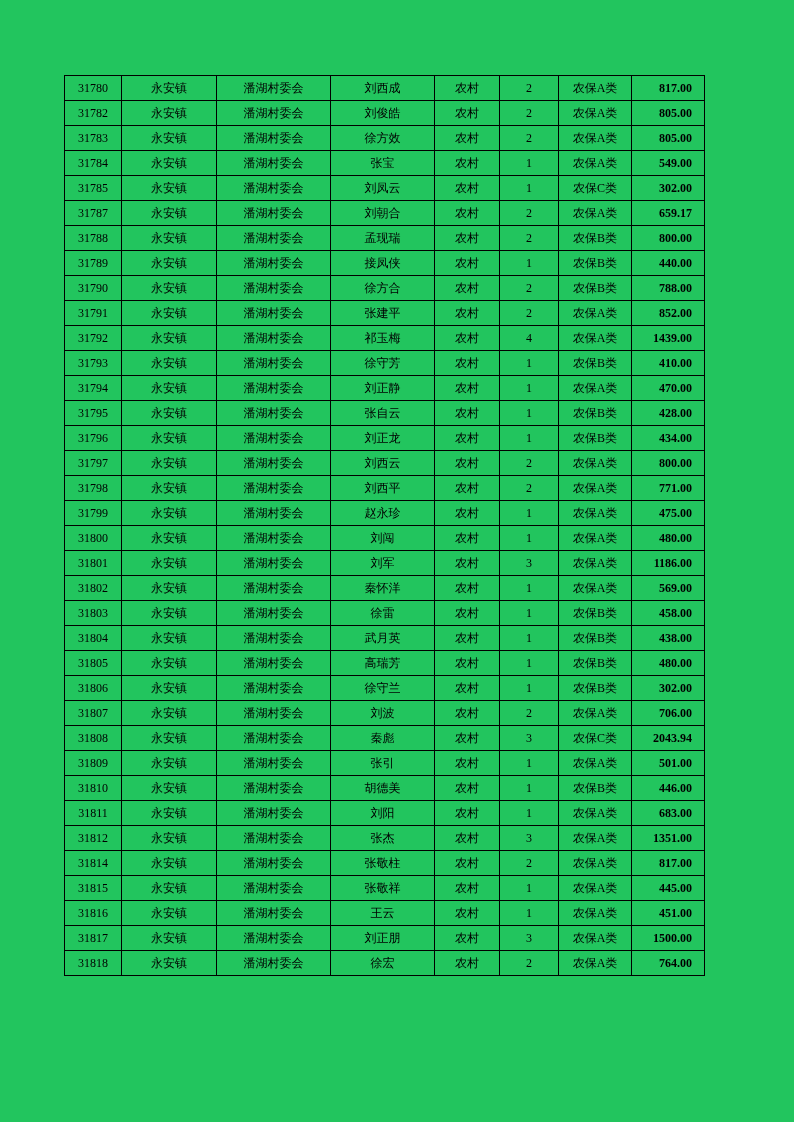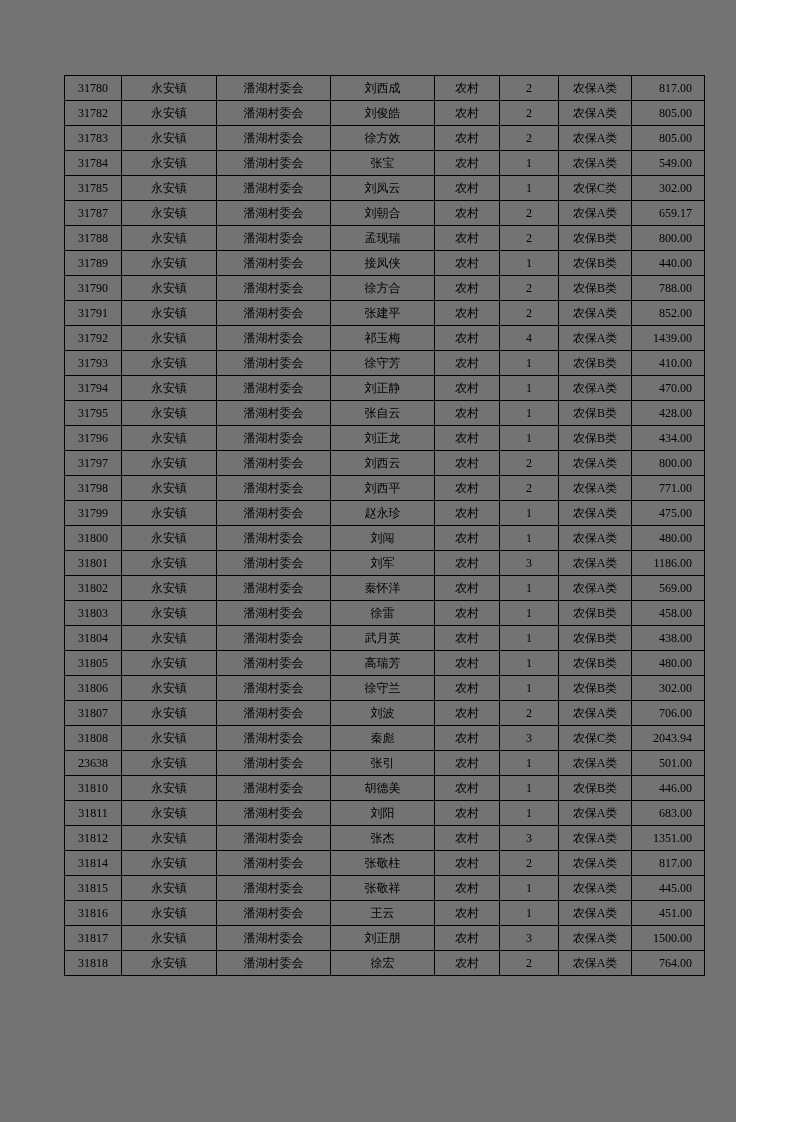--- a/index.html
+++ b/index.html
@@ -2,23 +2,23 @@
 <html><head>
 <meta charset="utf-8">
 <style>
   html, body {
     margin: 0;
     padding: 0;
     background: #ffffff;
   }
   .page {
     position: relative;
-    width: 736px;
+    width: 794px;
     height: 1122px;
-    background: #737373;
+    background: #22c55e;
     overflow: hidden;
     font-family: "Liberation Serif", "DejaVu Serif", serif;
   }
   table.roster {
     position: absolute;
     top: 75px;
     left: 64px;
     width: 640px;
     border-collapse: collapse;
     table-layout: fixed;
@@ -30,20 +30,21 @@
     color: #000000;
     text-align: center;
     vertical-align: middle;
     padding: 0 2px;
     overflow: hidden;
     white-space: nowrap;
   }
   table.roster td.amount {
     text-align: right;
     padding-right: 12px;
+    font-weight: bold;
   }
   col.c-id       { width: 57px; }
   col.c-town     { width: 95px; }
   col.c-committee{ width: 114px; }
   col.c-name     { width: 104px; }
   col.c-type     { width: 65px; }
   col.c-count    { width: 59px; }
   col.c-category { width: 73px; }
   col.c-amount   { width: 73px; }
 </style>
@@ -327,21 +328,21 @@
           <td>31808</td>
           <td>永安镇</td>
           <td>潘湖村委会</td>
           <td>秦彪</td>
           <td>农村</td>
           <td>3</td>
           <td>农保C类</td>
           <td class="amount">2043.94</td>
         </tr>
         <tr>
-          <td>23638</td>
+          <td>31809</td>
           <td>永安镇</td>
           <td>潘湖村委会</td>
           <td>张引</td>
           <td>农村</td>
           <td>1</td>
           <td>农保A类</td>
           <td class="amount">501.00</td>
         </tr>
         <tr>
           <td>31810</td>

